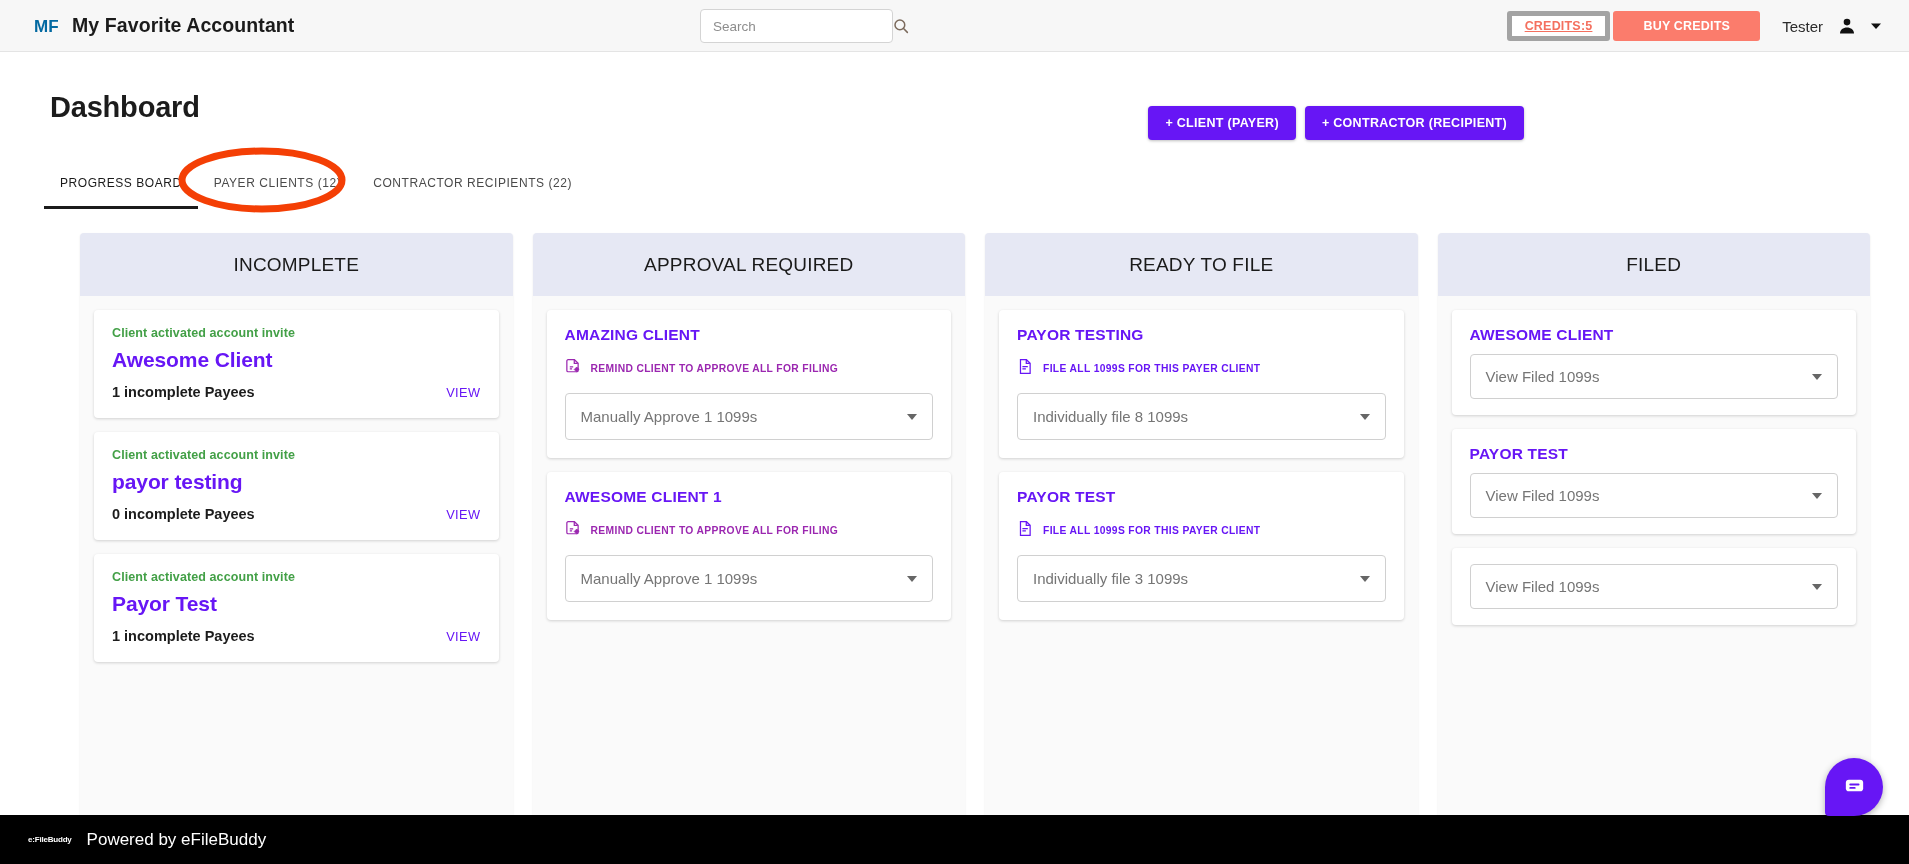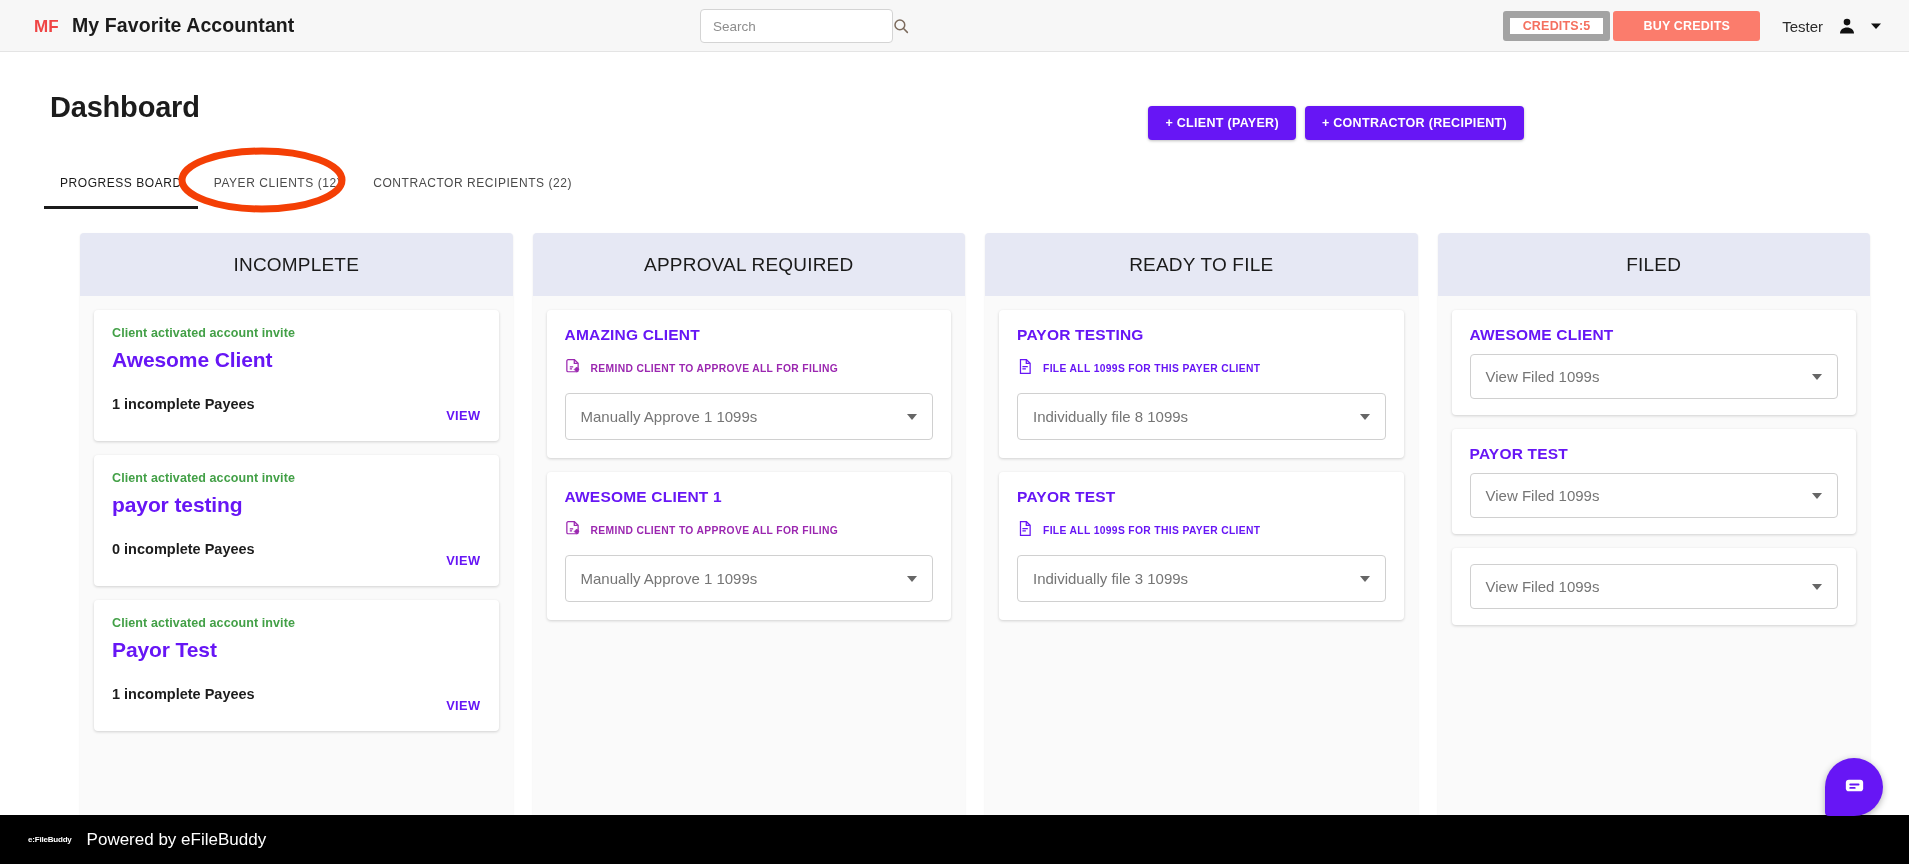--- a/index.html
+++ b/index.html
@@ -31,21 +31,21 @@
   }
   .brand {
     display: flex;
     align-items: baseline;
     margin-left: 34px;
     gap: 13px;
   }
   .brand-mark {
     font-size: 17px;
     font-weight: bold;
-    color: #ef4444;
+    color: #0369a1;
     letter-spacing: .2px;
   }
   .brand-title {
     font-size: 19.5px;
     font-weight: bold;
     color: #1b1b1b;
     letter-spacing: .1px;
   }
 
   .search-wrap {
@@ -76,28 +76,29 @@
     right: 26px; top: 0;
     height: 52px;
     display: flex;
     align-items: center;
     gap: 0;
   }
   .credits-pill {
     height: 30px;
     padding: 0 13px;
     display: flex; align-items: center;
-    border: 7px solid #a3a3a3;
+    border: 5px solid #a3a3a3;
     border-radius: 3px;
     color: #f4705f;
     font-size: 12.5px;
     font-weight: bold;
     letter-spacing: .2px;
     background: #fff;
     cursor: pointer;
+    text-decoration: underline;
   }
   .buy-credits {
     height: 30px;
     padding: 0 30px;
     display: flex; align-items: center;
     background: #fb7c6c;
     color: #ffffff;
     border: none;
     border-radius: 3px;
     font-family: "Liberation Sans", sans-serif;
@@ -247,25 +248,24 @@
     align-items: center;
     justify-content: space-between;
   }
   .card-count {
     font-size: 14.5px;
     font-weight: bold;
     color: #1c1c1c;
   }
   .card-view {
     font-size: 12.8px;
-    font-weight: bold;
+    font-weight: normal;
     color: #6716f5;
     letter-spacing: .4px;
     cursor: pointer;
-    margin-top: 24px;
   }
 
   .card-title-upper {
     font-size: 15.5px;
     font-weight: bold;
     color: #6716f5;
     letter-spacing: .2px;
     margin-bottom: 14px;
     cursor: pointer;
   }

